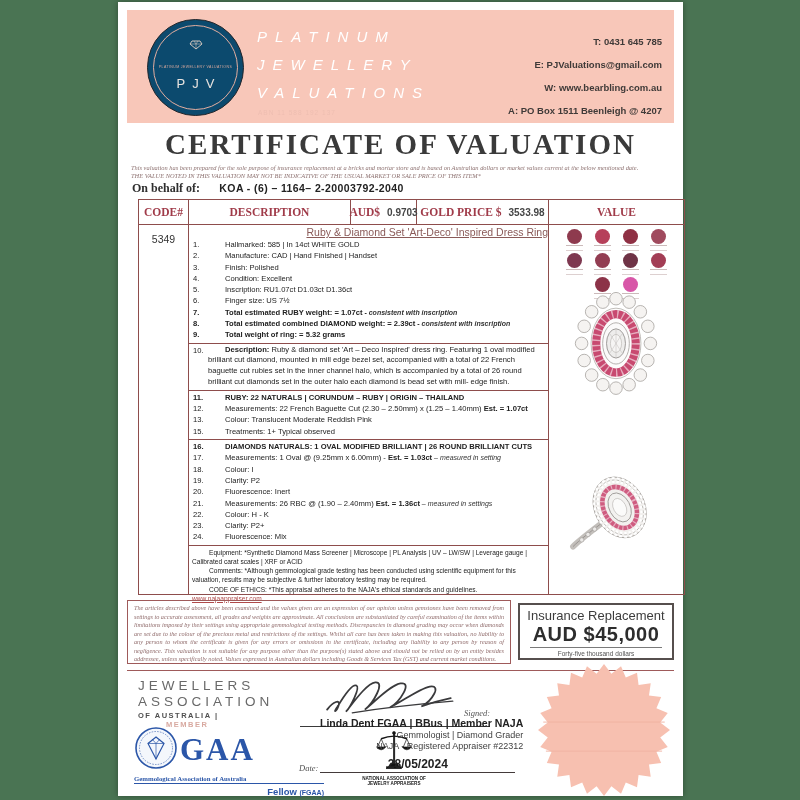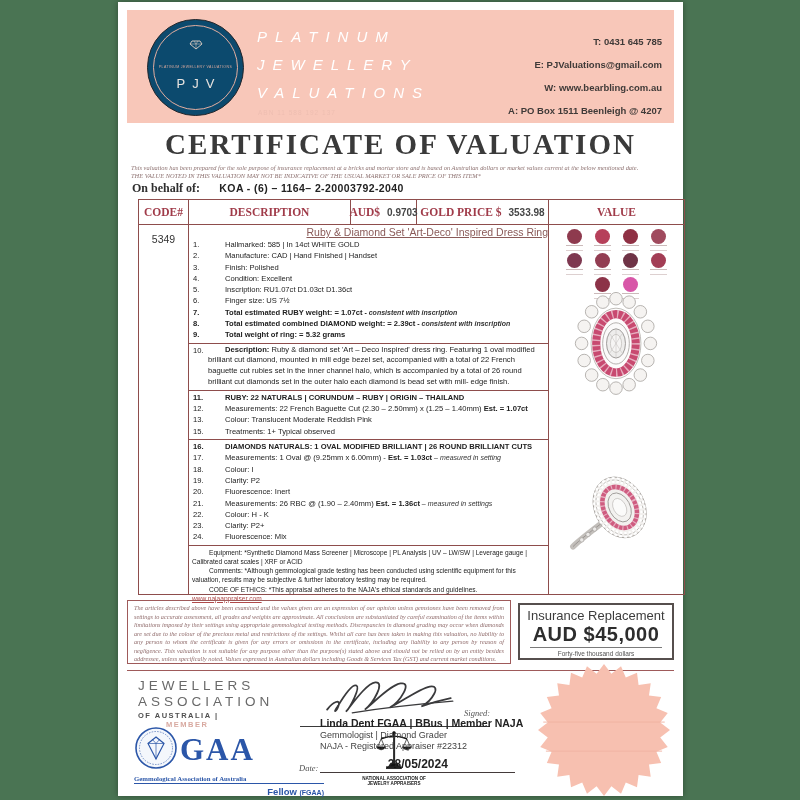--- a/index.html
+++ b/index.html
@@ -92,21 +92,21 @@
   .gaa .fel{font-size:9.5px;font-weight:bold;color:#2b56a8;text-align:right;width:190px;margin-top:2px;}
   .gaa .fel .sm{font-size:7px;}
   .naja{position:absolute;left:240px;top:728px;width:72px;text-align:center;}
   .naja .cap{font-size:4.6px;font-weight:bold;line-height:5.4px;color:#1a1a1a;}
   .sig{position:absolute;left:198px;top:672px;}
   .signed{position:absolute;left:180px;top:706px;display:flex;align-items:flex-end;flex-direction:column;}
   .signed .sl,.dated .dl{font-family:"Liberation Serif",serif;font-style:italic;font-size:8.5px;color:#555;}
   .signed .line{width:190px;border-bottom:1.2px solid #3a3a3a;height:8px;margin-left:2px;}
   .sname{position:absolute;left:202px;top:716px;line-height:11.5px;}
   .sname .n1{font-weight:bold;font-size:10.5px;color:#222;}
-  .sname .n2,.sname .n3{font-size:9px;color:#3f3f3f;}
+  .sname .n2,.sname .n3{font-size:9px;color:#3f3f3f;text-align:right;}
   .dated{position:absolute;left:181px;top:755px;display:flex;align-items:flex-end;}
   .dated .dline{width:195px;border-bottom:1.2px solid #433a3a;text-align:center;margin-left:2px;
                 font-weight:bold;font-size:12px;color:#222;padding-bottom:1px;}
   .seal{position:absolute;left:420px;top:662px;}
 </style>
 </head>
 <body>
 
 <div class="page">
 

